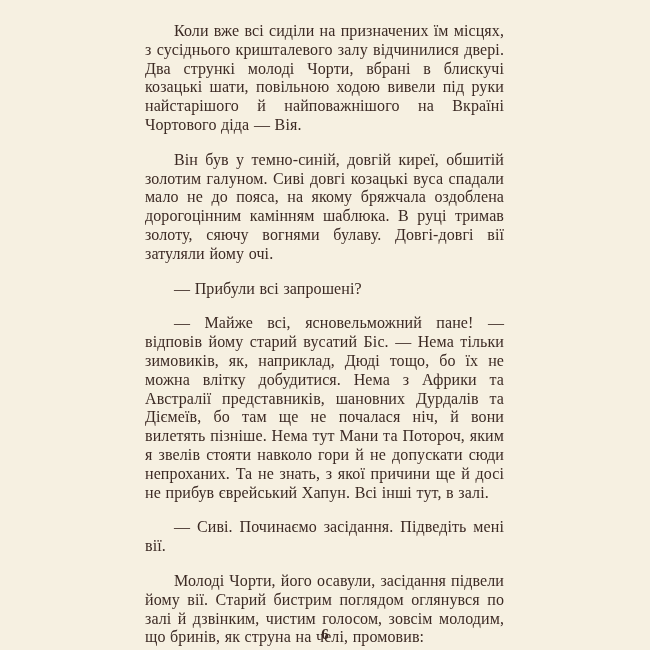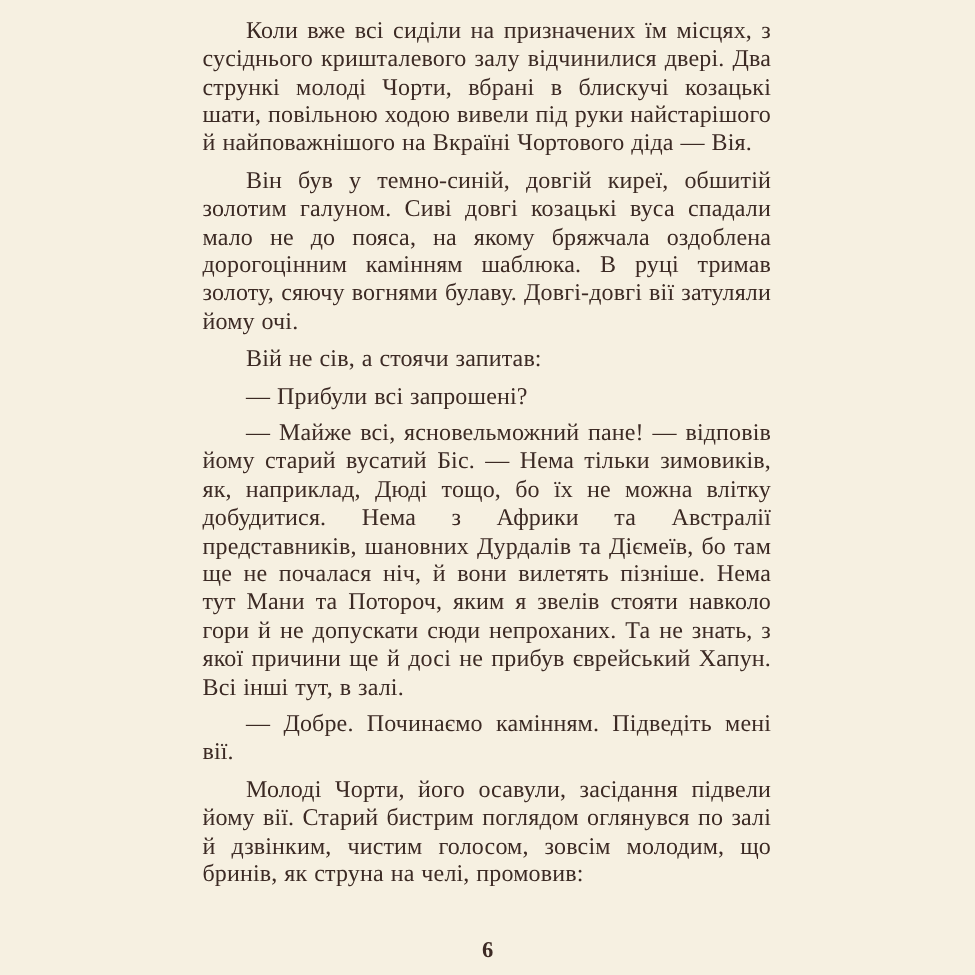--- a/index.html
+++ b/index.html
@@ -16,21 +16,21 @@
     overflow: hidden;
     box-sizing: border-box;
   }
   .text-block {
     position: absolute;
     left: 129px;
     top: 6px;
     width: 391px;
   }
   .text-block p {
-    margin: 6px;
+    margin: 16px;
     padding: 0;
     font-size: 16px;
     line-height: 18.8px;
     text-align: justify;
     text-indent: 29px;
     letter-spacing: 0.1px;
     word-spacing: 0.5px;
   }
   .page-number {
     position: absolute;
@@ -43,20 +43,19 @@
     color: #3c2a24;
   }
 </style>
 </head>
 <body>
 
 <div class="page">
   <div class="text-block">
     <p>Коли вже всі сиділи на призначених їм місцях, з сусіднього кришталевого залу відчинилися двері. Два стрункі молоді Чорти, вбрані в блискучі козацькі шати, повільною ходою вивели під руки найстарішого й найповажнішого на Вкраїні Чортового діда — Вія.</p>
     <p>Він був у темно-синій, довгій киреї, обшитій золотим галуном. Сиві довгі козацькі вуса спадали мало не до пояса, на якому бряжчала оздоблена дорогоцінним камінням шаблюка. В руці тримав золоту, сяючу вогнями булаву. Довгі-довгі вії затуляли йому очі.</p>
-    <p>Вій не сів, а стоячи запитав:</p>
     <p>— Прибули всі запрошені?</p>
     <p>— Майже всі, ясновельможний пане! — відповів йому старий вусатий Біс. — Нема тільки зимовиків, як, наприклад, Дюді тощо, бо їх не можна влітку добудитися. Нема з Африки та Австралії представників, шановних Дурдалів та Діємеїв, бо там ще не почалася ніч, й вони вилетять пізніше. Нема тут Мани та Потороч, яким я звелів стояти навколо гори й не допускати сюди непроханих. Та не знать, з якої причини ще й досі не прибув єврейський Хапун. Всі інші тут, в залі.</p>
-    <p>— Добре. Починаємо камінням. Підведіть мені вії.</p>
+    <p>— Сиві. Починаємо засідання. Підведіть мені вії.</p>
     <p>Молоді Чорти, його осавули, засідання підвели йому вії. Старий бистрим поглядом оглянувся по залі й дзвінким, чистим голосом, зовсім молодим, що бринів, як струна на челі, промовив:</p>
   </div>
   <div class="page-number">6</div>
 </div>
 
 </body></html>

